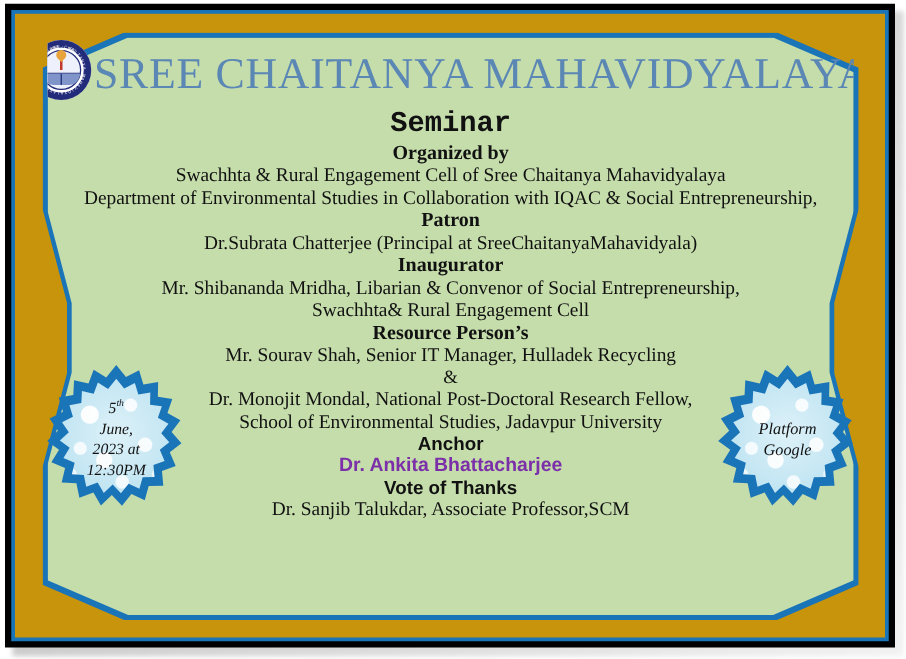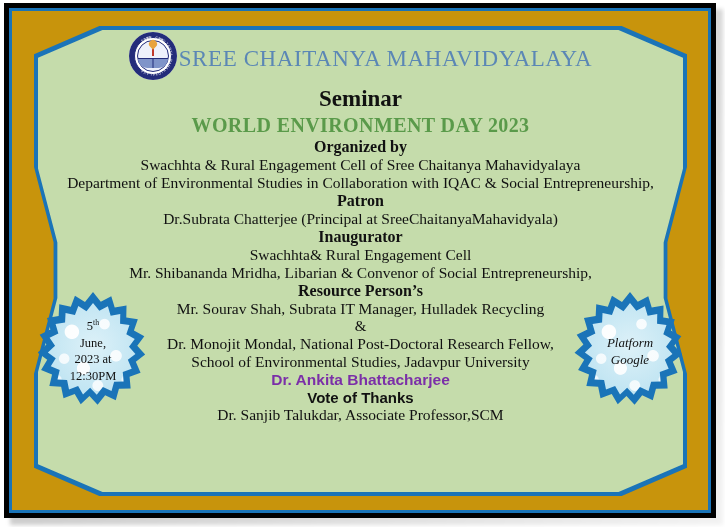--- a/index.html
+++ b/index.html
@@ -113,40 +113,40 @@
     font-size:3.2px;color:#ffffff;
   }
   .logo .micro span{
     position:absolute;left:50%;top:50%;
     transform-origin:0 0;white-space:nowrap;
   }
 
   .college-name{
     font-family:"Liberation Serif", serif;
     font-variant:small-caps;
-    font-size:23px;
+    font-size:35px;
     letter-spacing:0.6px;
     color:#5b87b5;
     line-height:1;
     white-space:nowrap;
   }
 
   
   .body-block{
     position:absolute;left:0;right:0;top:56px;
   }
   .line{
     line-height:1.16;
     color:#111111;
     font-size:15.5px;
     font-family:"Liberation Serif", serif;
   }
   .seminar{
     font-size:23px;font-weight:700;color:#111111;
-    font-family:Liberation Serif, serif;
+    font-family:Liberation Mono, monospace;
     margin-bottom:2px;
   }
   .wed{
     font-size:20px;font-weight:700;
     font-variant:small-caps;letter-spacing:0.4px;
     color:#5a9a4a;
     font-family:"Liberation Serif", serif;
     margin-bottom:1px;
   }
   .hdr{
@@ -204,21 +204,21 @@
       34.7% 3.2%, 43.2% 8.5%);
   }
   .star .txt{
     position:absolute;inset:0;
     display:flex;flex-direction:column;
     align-items:center;justify-content:center;
     font-family:"Liberation Serif", serif;
     font-size:13px;color:#111111;line-height:1.32;
     text-align:center;
   }
-  #star-left{left:-4px;top:262px;}
+  #star-left{left:-4px;top:262px;font-style:italic;}
   #star-right{right:-6px;top:262px;font-style:italic;}
   #star-left .txt{font-size:12.5px;}
   #star-right .txt{font-size:13px;}
   sup{font-size:0.62em;vertical-align:super;}
 </style>
 </head>
 <body>
 
 <div id="poster">
 
@@ -283,39 +283,39 @@
             <span style="transform: rotate(210deg) translate(-50%, 20.5px) rotate(180deg);">1</span>
           </div>
         </div>
       <div class="college-name">SREE CHAITANYA MAHAVIDYALAYA</div>
     </div>
 
     <div class="body-block">
 
       <div class="seminar">Seminar</div>
 
-      <div class="wed">WORLD ENVIRONMENT DAY 2023</div>
 
       <div class="hdr">Organized by</div>
       <div class="line">Swachhta &amp; Rural Engagement Cell of Sree Chaitanya Mahavidyalaya</div>
       <div class="line">Department of Environmental Studies in Collaboration with IQAC &amp; Social Entrepreneurship,</div>
 
       <div class="hdr">Patron</div>
       <div class="line">Dr.Subrata Chatterjee (Principal at SreeChaitanyaMahavidyala)</div>
 
       <div class="hdr">Inaugurator</div>
+      <div class="line">Mr. Shibananda Mridha, Libarian &amp; Convenor of Social Entrepreneurship,</div>
       <div class="line">Swachhta&amp; Rural Engagement Cell</div>
-      <div class="line">Mr. Shibananda Mridha, Libarian &amp; Convenor of Social Entrepreneurship,</div>
 
       <div class="hdr">Resource Person’s</div>
-      <div class="line">Mr. Sourav Shah, Subrata IT Manager, Hulladek Recycling</div>
+      <div class="line">Mr. Sourav Shah, Senior IT Manager, Hulladek Recycling</div>
       <div class="line amp">&amp;</div>
       <div class="line">Dr. Monojit Mondal, National Post-Doctoral Research Fellow,</div>
       <div class="line">School of Environmental Studies, Jadavpur University</div>
 
+      <div class="hdr-sans">Anchor</div>
       <div class="anchor-name">Dr. Ankita Bhattacharjee</div>
 
       <div class="hdr-sans">Vote of Thanks</div>
       <div class="line">Dr. Sanjib Talukdar, Associate Professor,SCM</div>
     </div>
 
     <div class="star" id="star-left">
       <div class="burst"></div>
       <div class="face"></div>
       <div class="txt">

